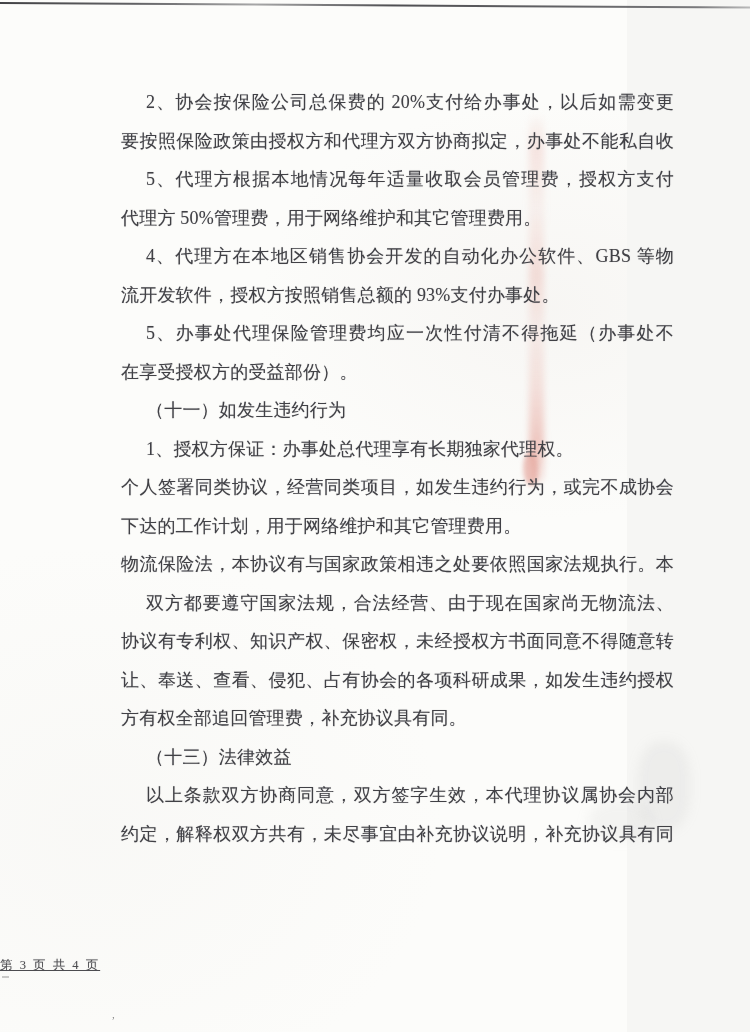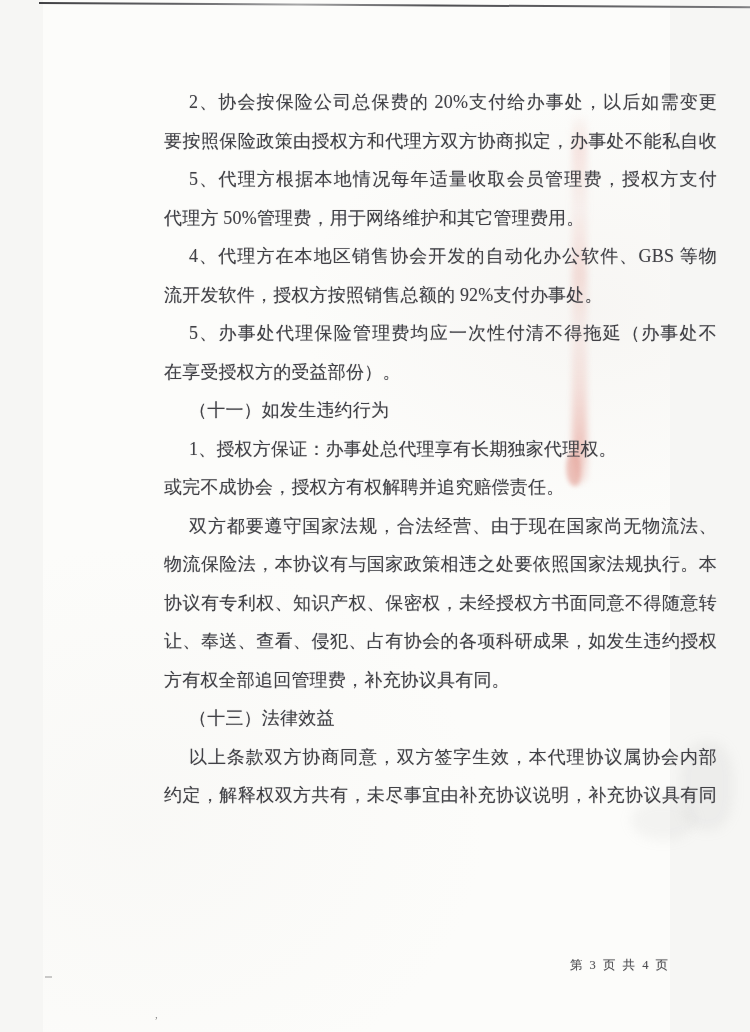--- a/index.html
+++ b/index.html
@@ -13,21 +13,20 @@
   .page {
     position: relative;
     width: 627px;
     height: 1032px;
     background:
       radial-gradient(ellipse 420px 300px at 88% 30%, rgba(225,218,214,0.18), rgba(0,0,0,0) 70%),
       radial-gradient(ellipse 500px 400px at 15% 80%, rgba(230,228,224,0.15), rgba(0,0,0,0) 70%),
       #fcfcfa;
     font-family: "Liberation Serif", "DejaVu Serif", serif;
     color: #414146;
-    margin-left: 43px;
   }
   
   .edge-line {
     position: absolute;
     top: 2px;
     left: -4px;
     width: 762px;
     height: 2px;
     background: linear-gradient(90deg,
       rgba(55,55,58,0.95) 0%,
@@ -123,25 +122,26 @@
     white-space: pre-wrap;
   }
   .line.fill { text-align-last: justify; }
   .line.end  { text-align-last: left; }
   .line.indent { text-indent: 25px; }
   .footer {
     position: absolute;
     left: 0;
     right: 0;
     top: 957px;
-    text-align: right;
+    text-align: left;
     font-size: 12.5px;
     letter-spacing: 2px;
     color: #4c4c50;
     text-shadow: 0 0 1px rgba(75,75,80,0.3);
+    text-decoration: underline;
   }
 </style>
 </head>
 <body>
 
 <div class="page">
 
   <div class="edge-line"></div>
 
   <div class="pink-streak"></div>
@@ -150,28 +150,29 @@
   <div class="gray-smudge-1"></div>
   <div class="gray-smudge-2"></div>
 
   <div class="text-block">
 
   <div class="line indent fill">2、协会按保险公司总保费的 20%支付给办事处，以后如需变更</div>
       <div class="line fill">要按照保险政策由授权方和代理方双方协商拟定，办事处不能私自收</div>
       <div class="line indent fill">5、代理方根据本地情况每年适量收取会员管理费，授权方支付</div>
       <div class="line end">代理方 50%管理费，用于网络维护和其它管理费用。</div>
       <div class="line indent fill">4、代理方在本地区销售协会开发的自动化办公软件、GBS 等物</div>
-      <div class="line end">流开发软件，授权方按照销售总额的 92%支付办事处。</div>
+      <div class="line end">流开发软件，授权方按照销售总额的 93%支付办事处。</div>
       <div class="line indent fill">5、办事处代理保险管理费均应一次性付清不得拖延（办事处不</div>
       <div class="line end">在享受授权方的受益部份）。</div>
       <div class="line indent end">（十一）如发生违约行为</div>
       <div class="line indent end">1、授权方保证：办事处总代理享有长期独家代理权。</div>
-      <div class="line end">或完不成协会，授权方有权解聘并追究赔偿责任。</div>
+      <div class="line fill">个人签署同类协议，经营同类项目，如发生违约行为，或完不成协会</div>
+      <div class="line end">下达的工作计划，用于网络维护和其它管理费用。</div>
+      <div class="line fill">物流保险法，本协议有与国家政策相违之处要依照国家法规执行。本</div>
       <div class="line indent fill">双方都要遵守国家法规，合法经营、由于现在国家尚无物流法、</div>
-      <div class="line fill">物流保险法，本协议有与国家政策相违之处要依照国家法规执行。本</div>
       <div class="line fill">协议有专利权、知识产权、保密权，未经授权方书面同意不得随意转</div>
       <div class="line fill">让、奉送、查看、侵犯、占有协会的各项科研成果，如发生违约授权</div>
       <div class="line end">方有权全部追回管理费，补充协议具有同。</div>
       <div class="line indent end">（十三）法律效益</div>
       <div class="line indent fill">以上条款双方协商同意，双方签字生效，本代理协议属协会内部</div>
       <div class="line fill">约定，解释权双方共有，未尽事宜由补充协议说明，补充协议具有同</div>
     </div>
 
   <div class="footer">第 3 页 共 4 页</div>
 

